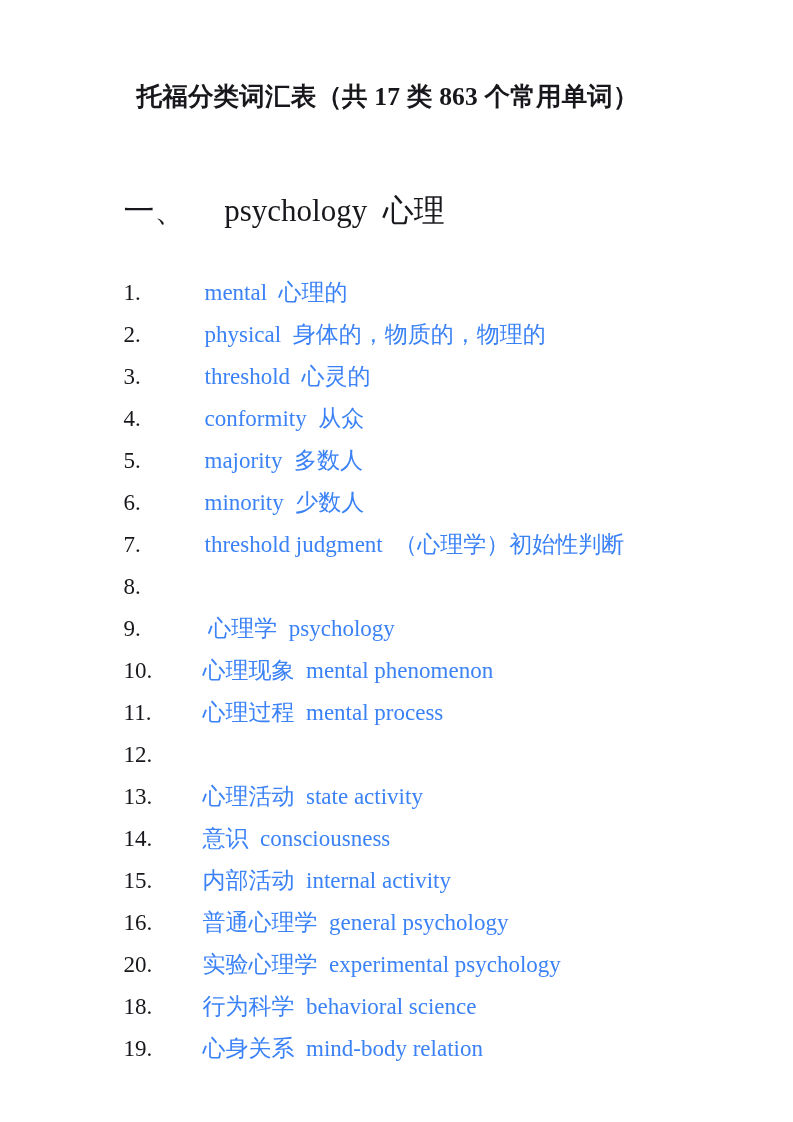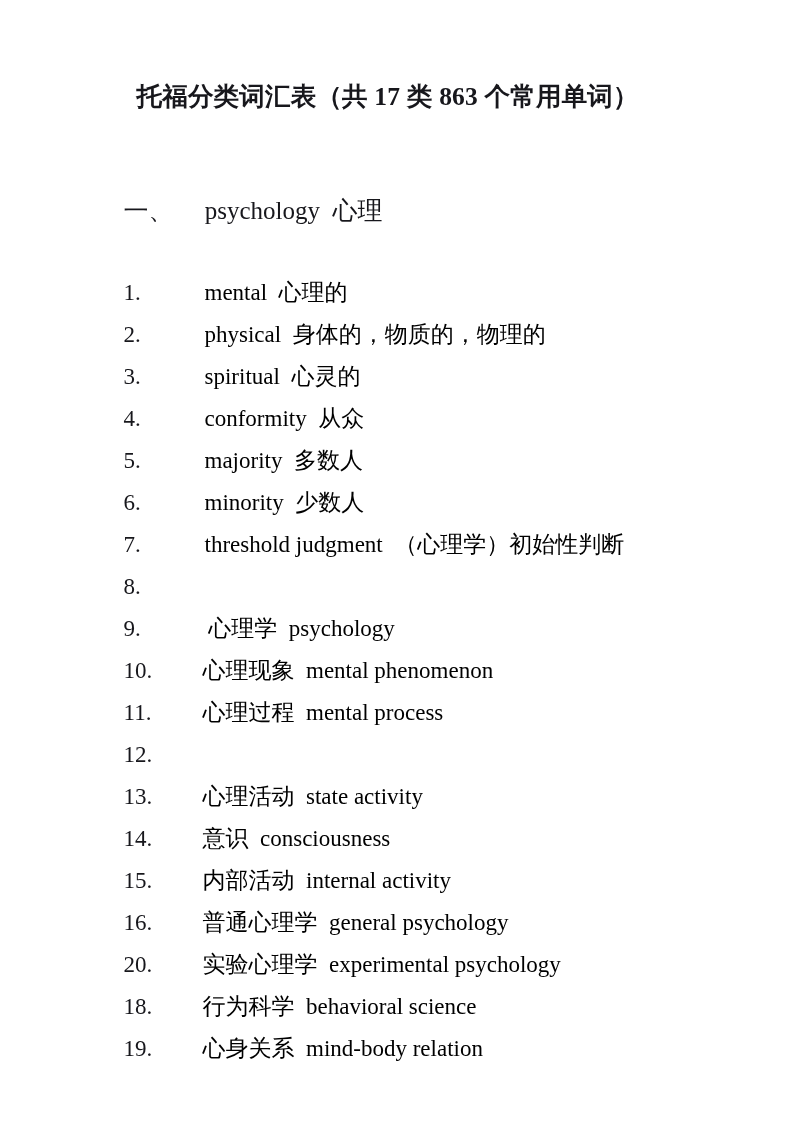--- a/index.html
+++ b/index.html
@@ -35,21 +35,21 @@
     letter-spacing: 0.2px;
     white-space: pre;
     color: #17171c;
   }
 
   
   .section-heading {
     position: absolute;
     left: 44px;
     top: 178px;
-    font-size: 25px;
+    font-size: 31px;
     line-height: 34px;
     white-space: pre;
     color: #17171c;
   }
 
   
   .vocab-list {
     position: absolute;
     left: 0;
     top: 256px;
@@ -79,42 +79,42 @@
     color: #17171c;
   }
 
   .item-text {
     position: absolute;
     left: 123px;
     top: 0;
     font-size: 23px;
     line-height: 42px;
     white-space: pre;
-    color: #000000;
+    color: #3b82f6;
   }
 
   
   .vocab-item.latin-lead .item-text {
     left: 125px;
   }
 </style>
 </head>
 <body>
 
 <div class="page">
   <div class="doc-body">
 
     <h1 class="doc-title">托福分类词汇表（共 17 类 863 个常用单词）</h1>
 
     <div class="section-heading">一、　 psychology  心理</div>
 
     <ol class="vocab-list">
         <li class="vocab-item latin-lead"><span class="item-num">1.</span><span class="item-text">mental  心理的</span></li>
         <li class="vocab-item latin-lead"><span class="item-num">2.</span><span class="item-text">physical  身体的，物质的，物理的</span></li>
-        <li class="vocab-item latin-lead"><span class="item-num">3.</span><span class="item-text">spiritual  心灵的</span></li>
+        <li class="vocab-item latin-lead"><span class="item-num">3.</span><span class="item-text">threshold  心灵的</span></li>
         <li class="vocab-item latin-lead"><span class="item-num">4.</span><span class="item-text">conformity  从众</span></li>
         <li class="vocab-item latin-lead"><span class="item-num">5.</span><span class="item-text">majority  多数人</span></li>
         <li class="vocab-item latin-lead"><span class="item-num">6.</span><span class="item-text">minority  少数人</span></li>
         <li class="vocab-item latin-lead"><span class="item-num">7.</span><span class="item-text">threshold judgment  （心理学）初始性判断</span></li>
         <li class="vocab-item latin-lead"><span class="item-num">8.</span></li>
         <li class="vocab-item"><span class="item-num">9.</span><span class="item-text"> 心理学  psychology</span></li>
         <li class="vocab-item"><span class="item-num">10.</span><span class="item-text">心理现象  mental phenomenon</span></li>
         <li class="vocab-item"><span class="item-num">11.</span><span class="item-text">心理过程  mental process</span></li>
         <li class="vocab-item"><span class="item-num">12.</span></li>
         <li class="vocab-item"><span class="item-num">13.</span><span class="item-text">心理活动  state activity</span></li>

